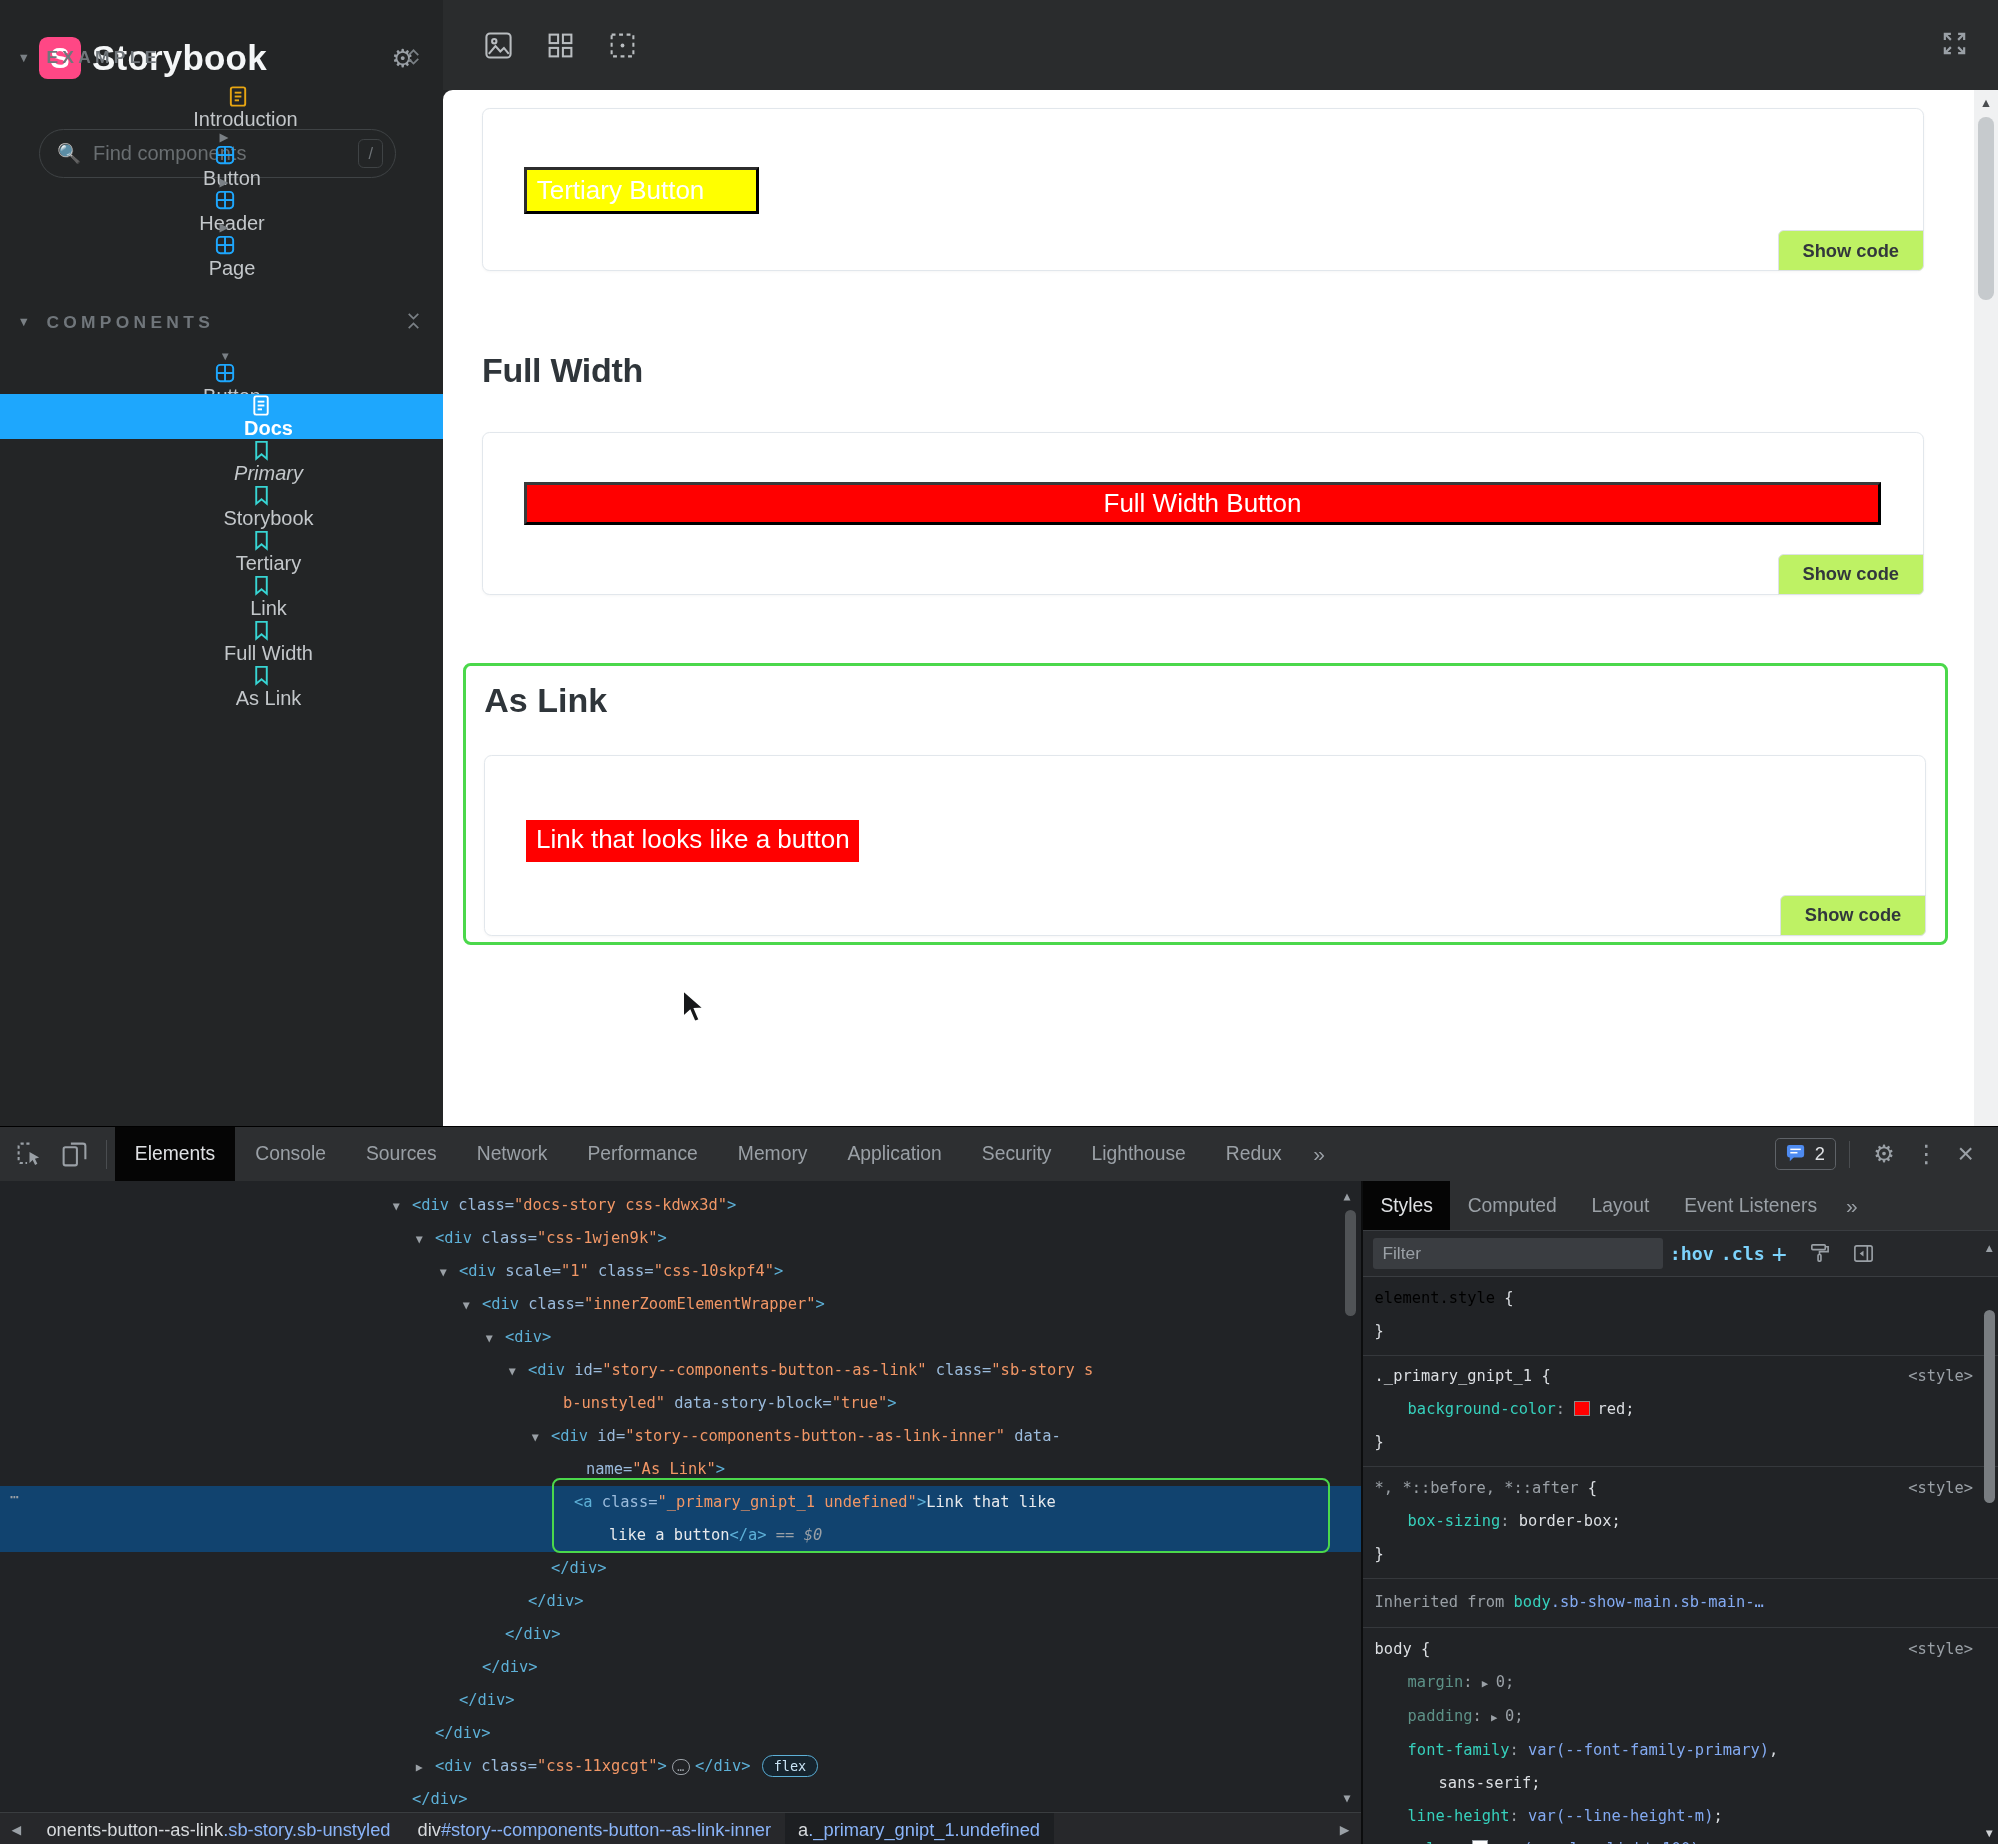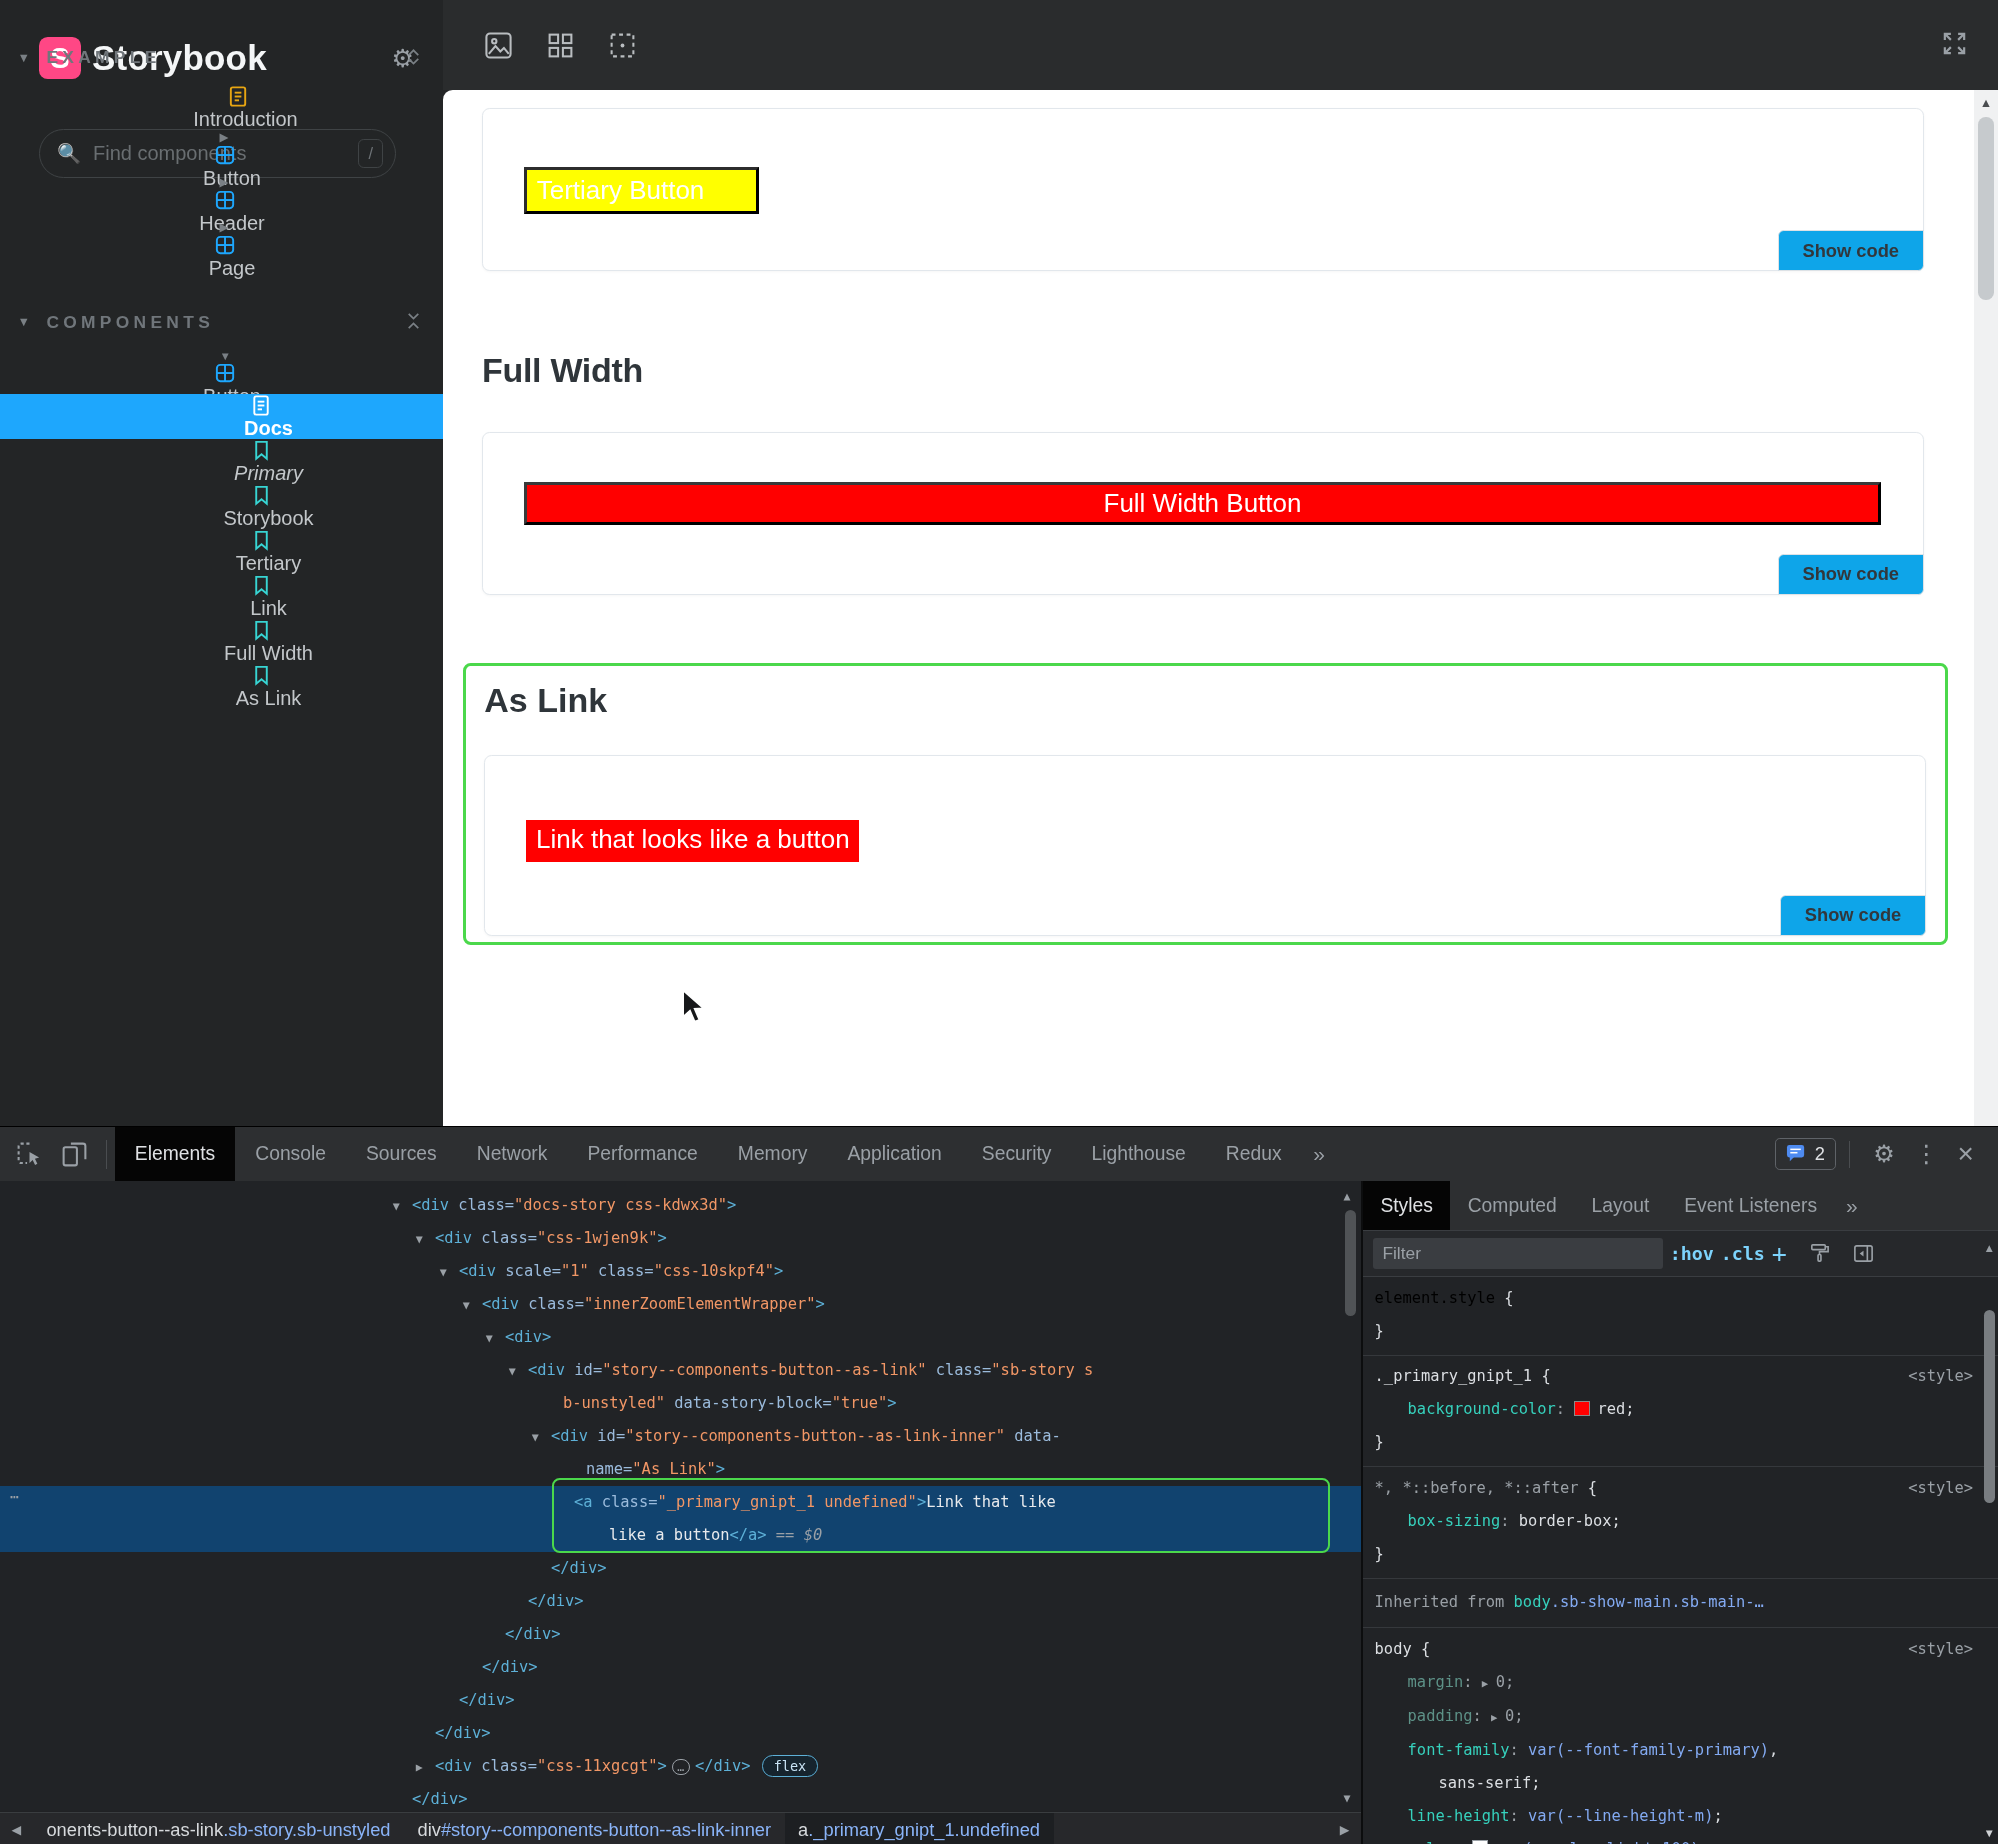--- a/index.html
+++ b/index.html
@@ -55,21 +55,21 @@
   #story2 { left:39px; top:342px; width:1442px; height:163px; }
   #fullwidth-btn { position:absolute; left:41px; right:42px; top:49px; height:43px; background:#ff0000;
      border:3.9px solid #3a3a3a; border-bottom-color:#000; border-right-color:#000; color:#fff; font-size:26px;
      display:flex; align-items:center; justify-content:center; cursor:pointer; }
   #aslink-section { position:absolute; left:20px; top:573px; width:1485px; height:282px;
      border:3.9px solid #4bd84b; border-radius:7.7px; background:#fff; }
   #aslink-heading { left:18.3px; top:15.4px; position:absolute; color:#2f353a; font-size:34px; font-weight:800; }
   #story3 { left:18.3px; top:89px; width:1442px; height:181px; }
   #aslink-link { position:absolute; left:41px; top:64px; background:#ff0000; color:#fff; font-size:26px;
      padding:3.9px 9.7px 6.8px 9.7px; cursor:pointer; white-space:nowrap; }
-  .show-code { position:absolute; right:-1px; bottom:-1px; background:#0ea5e9; border:1px solid #dde2e6;
+  .show-code { position:absolute; right:-1px; bottom:-1px; background:#bef264; border:1px solid #dde2e6;
      border-radius:5.8px 0 5.8px 0; padding:8.7px 24px; color:#32373c; font-size:18.3px; font-weight:bold; cursor:pointer; }
   
   #canvas-scroll { position:absolute; right:0; top:0; width:24px; height:1036px; background:#f0f1f2; }
   #canvas-scroll .arr { color:#4a4d50; font-size:12.6px; text-align:center; padding-top:5.8px; }
   #canvas-scroll .thumb { position:absolute; left:3.9px; top:27px; width:16.4px; height:183px; background:#c6cacd; border-radius:7.7px; }
   #cursor { position:absolute; left:238px; top:898px; }
 
   
   #devtools { position:absolute; left:0; top:1126px; width:1999px; height:582px; background:#212326; border-top:1.9px solid #000; }
   #dt-tabbar { position:absolute; left:0; top:0; width:1999px; height:54px; background:#2d2f31; display:flex; align-items:stretch; }

